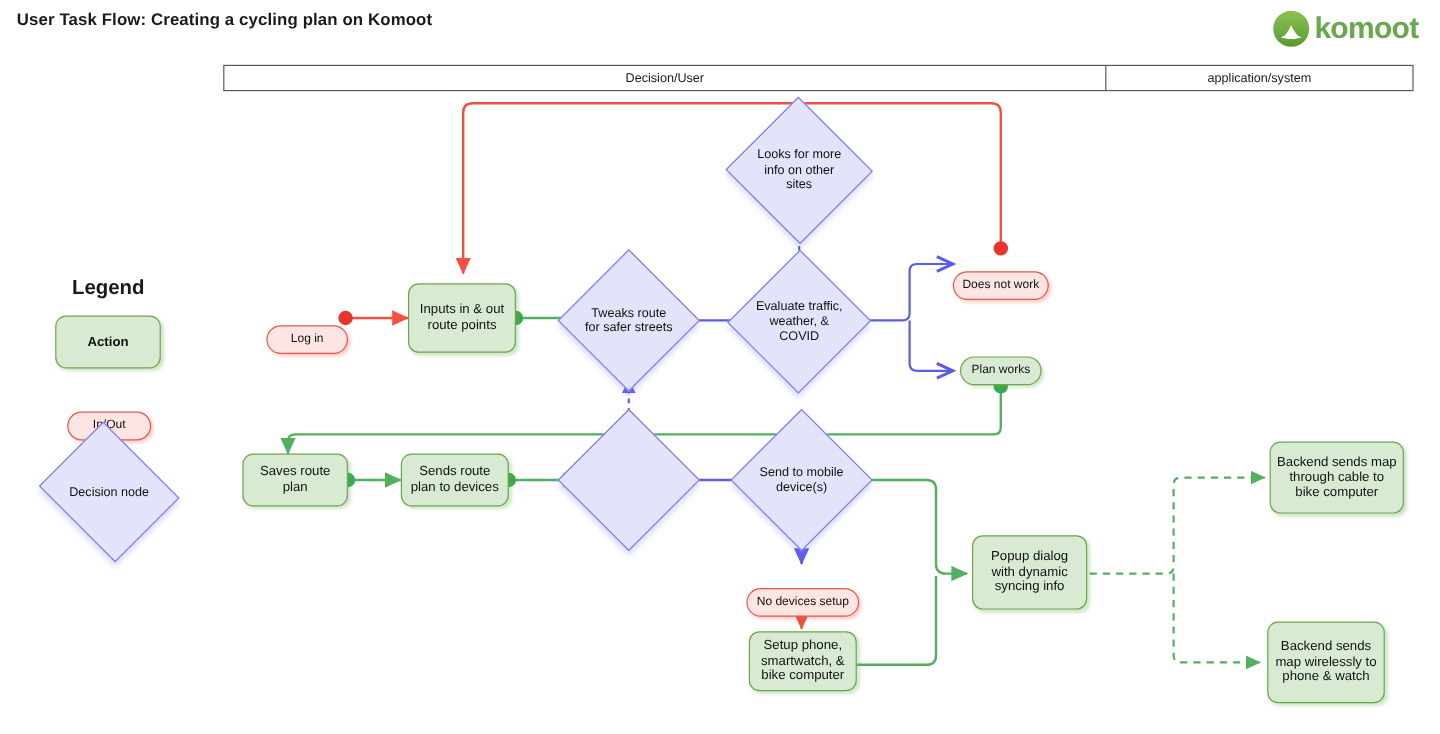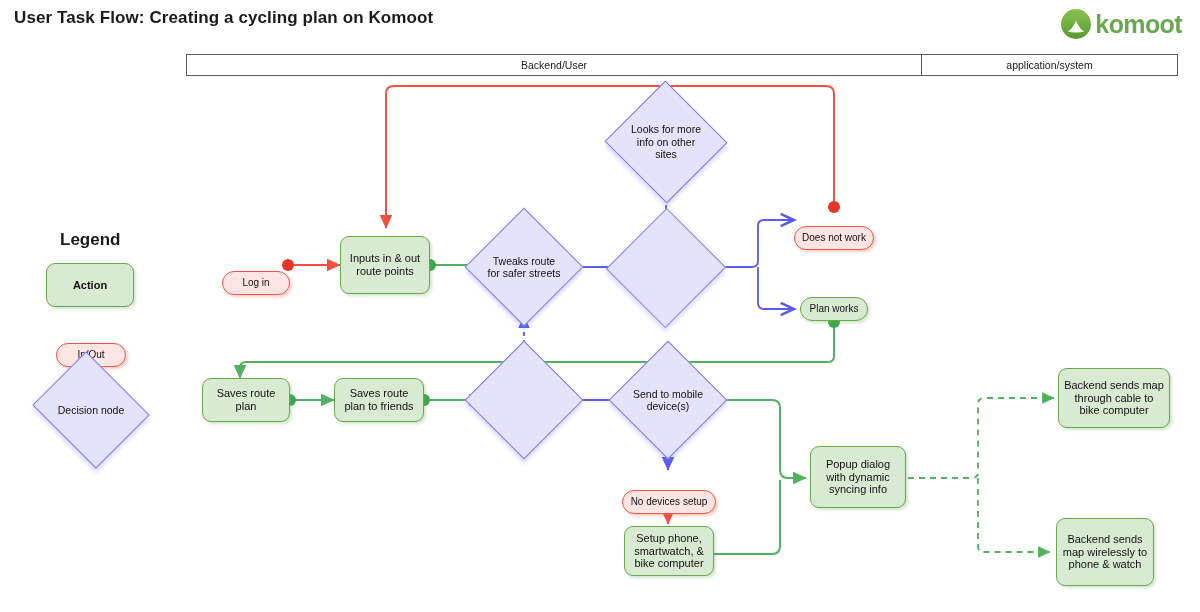--- a/index.html
+++ b/index.html
@@ -11,21 +11,21 @@
     width: 1200px;
     height: 612px;
     position: relative;
     font-family: "Liberation Sans", sans-serif;
     overflow: hidden;
   }
   #page-title {
     position: absolute;
     left: 14px;
     top: 8px;
-    font-size: 17px;
+    font-size: 14px;
     font-weight: bold;
     color: #1a1a1a;
     letter-spacing: 0.1px;
   }
   
   #brand {
     position: absolute;
     right: 18px;
     top: 8px;
     display: flex;
@@ -156,21 +156,21 @@
       </linearGradient>
     </defs>
     <circle cx="32" cy="32" r="30" fill="url(#kg)"></circle>
     <path d="M14 46 C20 46 25 40 32 26 C39 40 44 46 50 46 C44 48 38 49 32 49 C26 49 20 48 14 46 Z" fill="#ffffff"></path>
     <path d="M32 20 C27 31 20 41 12 45 C12 45 20 47 32 47 C44 47 52 45 52 45 C44 41 37 31 32 20 Z" fill="#ffffff" opacity="0"></path>
   </svg>
   <span class="wordmark">komoot</span>
 </div>
 
 <div id="lane-header">
-  <div class="lane customer">Backend/User</div>
+  <div class="lane customer">Decision/User</div>
   <div class="lane system">application/system</div>
 </div>
 
 <svg id="wires">
   <defs>
     <marker id="ar-red" markerWidth="9" markerHeight="9" refX="6.6" refY="3.2" orient="auto">
       <path d="M0,0 L7,3.2 L0,6.4 z" fill="#f4503f"></path>
     </marker>
     <marker id="ar-green" markerWidth="9" markerHeight="9" refX="6.6" refY="3.2" orient="auto">
       <path d="M0,0 L7,3.2 L0,6.4 z" fill="#52b060"></path>
@@ -265,36 +265,37 @@
   <span class="lbl">Tweaks route for safer streets</span>
 </div>
 
 <div class="node decision" style="left:622px; top:99px; width:88px; height:86px;">
   <span class="dia"></span>
   <span class="lbl">Looks for more info on other sites</span>
 </div>
 
 <div class="node decision" style="left:624px; top:225px; width:84px; height:86px;">
   <span class="dia"></span>
+  <span class="lbl">Evaluate traffic, weather, &amp; COVID</span>
 </div>
 
 <div class="node inout" style="left:794px; top:208px; width:80px; height:24px;">
   <span class="lbl">Does not work</span>
 </div>
 
 <div class="node inout-green" style="left:800px; top:297px; width:68px; height:24px;">
   <span class="lbl">Plan works</span>
 </div>
 
 <div class="node action" style="left:202px; top:378px; width:88px; height:44px;">
   <span class="lbl">Saves route plan</span>
 </div>
 
 <div class="node action" style="left:334px; top:378px; width:90px; height:44px;">
-  <span class="lbl">Saves route plan to friends</span>
+  <span class="lbl">Sends route plan to devices</span>
 </div>
 
 <div class="node decision" style="left:482px; top:358px; width:84px; height:84px;">
   <span class="dia"></span>
 </div>
 
 <div class="node decision" style="left:626px; top:358px; width:84px; height:84px;">
   <span class="dia"></span>
   <span class="lbl">Send to mobile device(s)</span>
 </div>

